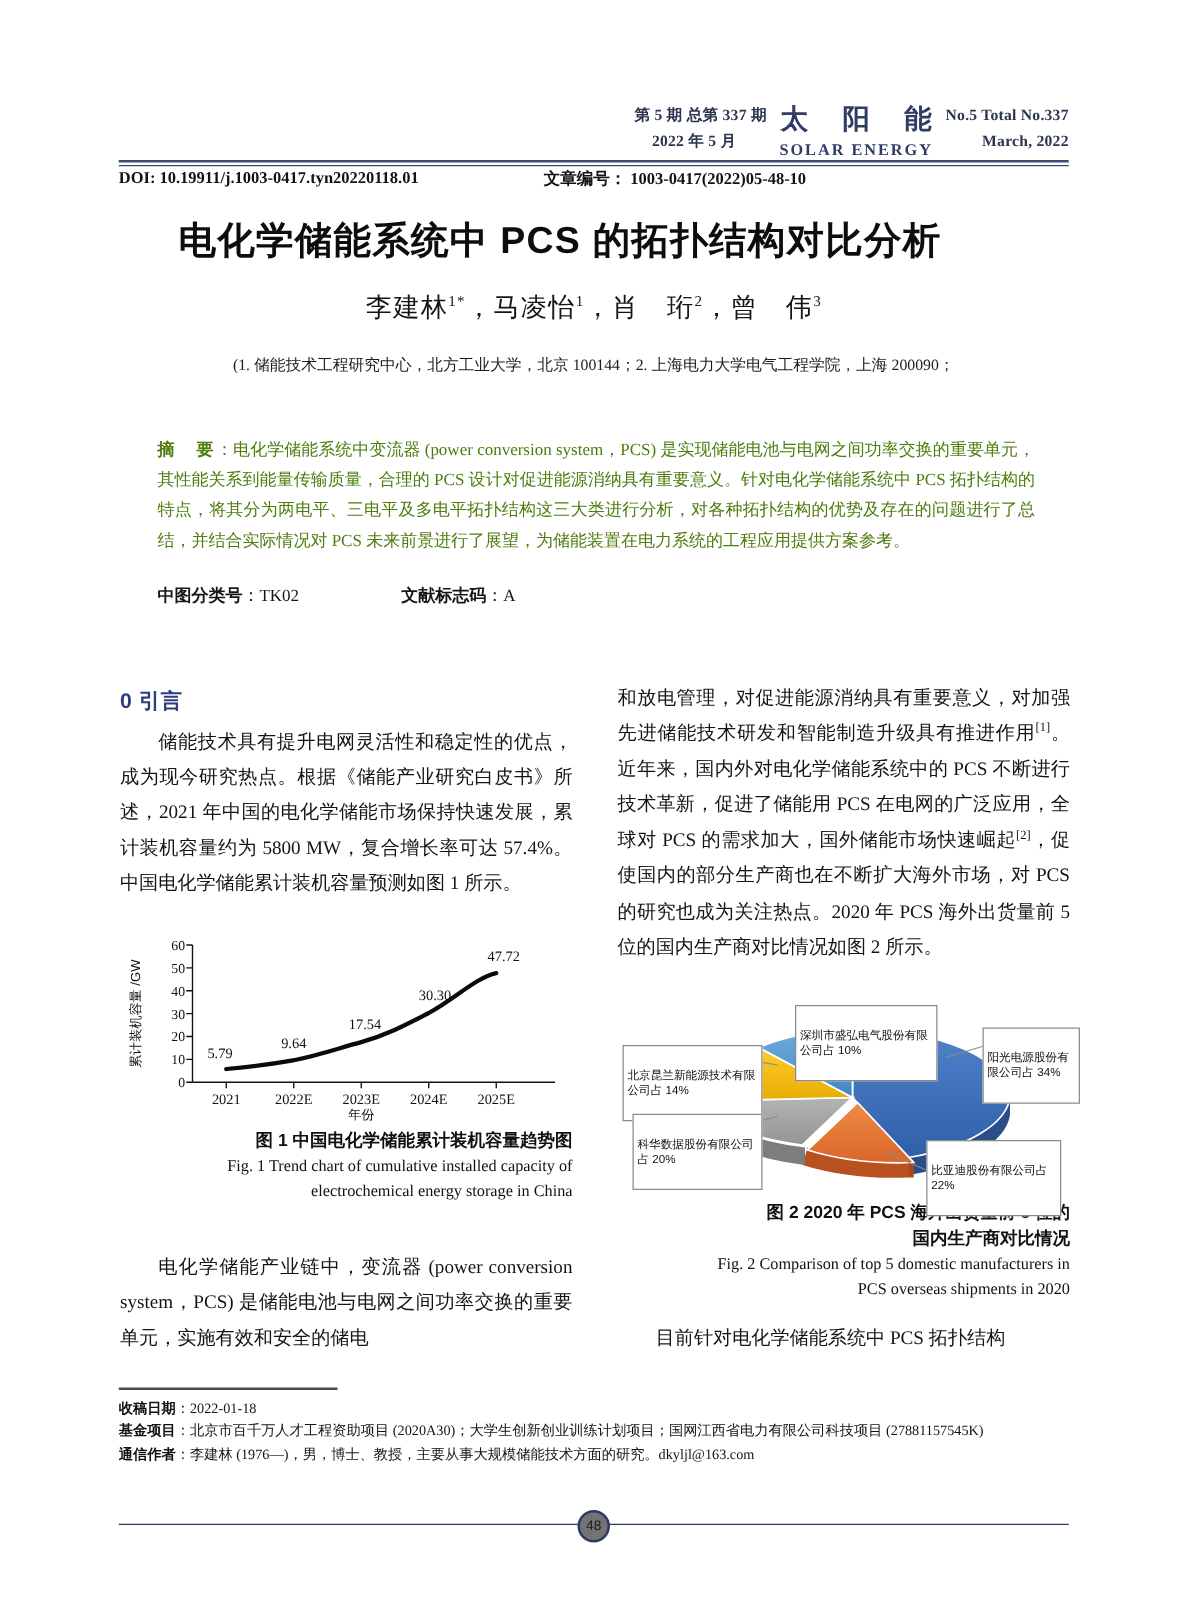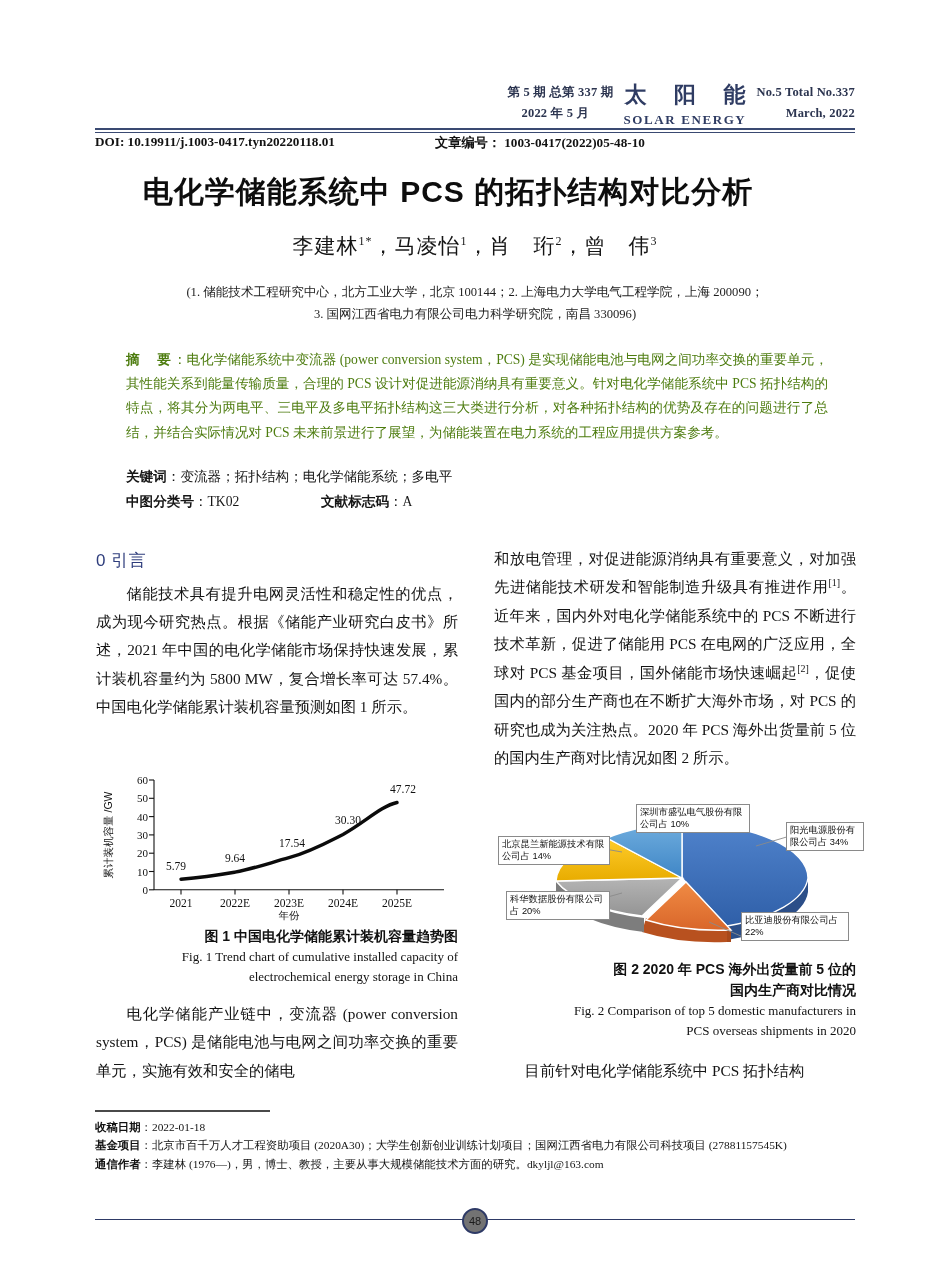--- a/index.html
+++ b/index.html
@@ -92,46 +92,46 @@
   
   .col {
     position: absolute; top: 545px; width: 362px;
     font-size: 15.3px; line-height: 1.86;
     color: #141414; text-align: justify;
   }
   .col.left  { left: 96px; }
   .col.right { left: 494px; }
   .sec-h {
     font-family: "Liberation Sans", sans-serif;
-    font-weight: 400; font-size: 17px; color: #2e3d7c;
+    font-weight: 700; font-size: 17px; color: #2e3d7c;
     letter-spacing: .5px; margin-bottom: 3px;
   }
   .para { text-indent: 2em; margin: 0; }
   .para.just { text-align: justify; text-align-last: left; }
   sup.ref { font-size: 10px; vertical-align: super; }
 
   
-  .fig1 { position: absolute; left: 96px; top: 772px; width: 362px; }
+  .fig1 { position: absolute; left: 96px; top: 748px; width: 362px; }
   .fig1 svg { display: block; }
   .cap {
     text-align: right; font-size: 13.6px; line-height: 1.5; color: #111;
     margin-top: 4px;
   }
   .cap .cn { font-family: "Liberation Sans", sans-serif; font-weight: 600; font-size: 14px;}
   .cap .en { font-size: 13px; }
 
   
   .fig2 { position: absolute; left: 494px; top: 800px; width: 362px; }
   .pielbl {
     position: absolute;
     background: #fff;
     border: 1px solid #8a8a8a;
     font-size: 9.3px;
     line-height: 1.25;
-    padding: 2px 3px;
+    padding: 18px 3px;
     color: #0e0e0e;
     font-family: "Liberation Sans", sans-serif;
     box-shadow: 0 0 0 0 #fff;
   }
 
   
   .fnrule {
     position: absolute; left: 95px; top: 1110px; width: 175px;
     border-top: 2px solid #4a4a4a;
   }
@@ -183,31 +183,27 @@
   </div>
 
   <div class="title">电化学储能系统中 PCS 的拓扑结构对比分析</div>
 
   <div class="authors">
     <span><span>李建林</span><sup>1*</sup></span>，<span><span>马凌怡</span><sup>1</sup></span>，<span><span>肖　珩</span><sup>2</sup></span>，<span><span>曾　伟</span><sup>3</sup></span>
   </div>
 
   <div class="affil">
     <div>(1. 储能技术工程研究中心，北方工业大学，北京  100144；2. 上海电力大学电气工程学院，上海  200090；</div>
-    <div>3. 国网江西省电力有限公司电力科学研究院，南昌  330096)</div>
   </div>
 
   <div class="abs">
     <span class="lbl">摘　要</span><span>：电化学储能系统中变流器 (power conversion system，PCS) 是实现储能电池与电网之间功率交换的重要单元，其性能关系到能量传输质量，合理的 PCS 设计对促进能源消纳具有重要意义。针对电化学储能系统中 PCS 拓扑结构的特点，将其分为两电平、三电平及多电平拓扑结构这三大类进行分析，对各种拓扑结构的优势及存在的问题进行了总结，并结合实际情况对 PCS 未来前景进行了展望，为储能装置在电力系统的工程应用提供方案参考。</span>
   </div>
 
   <div class="kw">
-    <div>
-      <span class="lbl">关键词</span><span>：变流器；拓扑结构；电化学储能系统；多电平</span>
-    </div>
     <div class="clsline">
       <div class="c1">
         <span class="lbl">中图分类号</span><span>：TK02</span>
       </div>
       <div>
         <span class="lbl">文献标志码</span><span>：A</span>
       </div>
     </div>
   </div>
 
@@ -276,21 +272,21 @@
       <div class="en">Fig. 1  Trend chart of cumulative installed capacity of</div>
       <div class="en">electrochemical energy storage in China</div>
     </div>
   </div>
 
   <div class="col left" style="top:1000px">
     <p class="para just">电化学储能产业链中，变流器 (power conversion system，PCS) 是储能电池与电网之间功率交换的重要单元，实施有效和安全的储电</p>
   </div>
 
   <div class="col right">
-    <p class="para just" style="text-indent:0"><span>和放电管理，对促进能源消纳具有重要意义，对加强先进储能技术研发和智能制造升级具有推进作用</span><sup class="ref">[1]</sup><span>。近年来，国内外对电化学储能系统中的 PCS 不断进行技术革新，促进了储能用 PCS 在电网的广泛应用，全球对 PCS 基金项目，国外储能市场快速崛起</span><sup class="ref">[2]</sup><span>，促使国内的部分生产商也在不断扩大海外市场，对 PCS 的研究也成为关注热点。2020 年 PCS 海外出货量前 5 位的国内生产商对比情况如图 2 所示。</span></p>
+    <p class="para just" style="text-indent:0"><span>和放电管理，对促进能源消纳具有重要意义，对加强先进储能技术研发和智能制造升级具有推进作用</span><sup class="ref">[1]</sup><span>。近年来，国内外对电化学储能系统中的 PCS 不断进行技术革新，促进了储能用 PCS 在电网的广泛应用，全球对 PCS 的需求加大，国外储能市场快速崛起</span><sup class="ref">[2]</sup><span>，促使国内的部分生产商也在不断扩大海外市场，对 PCS 的研究也成为关注热点。2020 年 PCS 海外出货量前 5 位的国内生产商对比情况如图 2 所示。</span></p>
   </div>
 
   <div class="fig2">
     <div style="position:relative;width:362px;height:155px">
       <svg width="362" height="155" viewBox="0 0 362 155">
         <defs>
           <linearGradient id="g-blue" x1="0" y1="0" x2="0" y2="1">
             <stop offset="0" stop-color="#5083cc"></stop>
               <stop offset="1" stop-color="#2f5fa8"></stop>
           </linearGradient>

